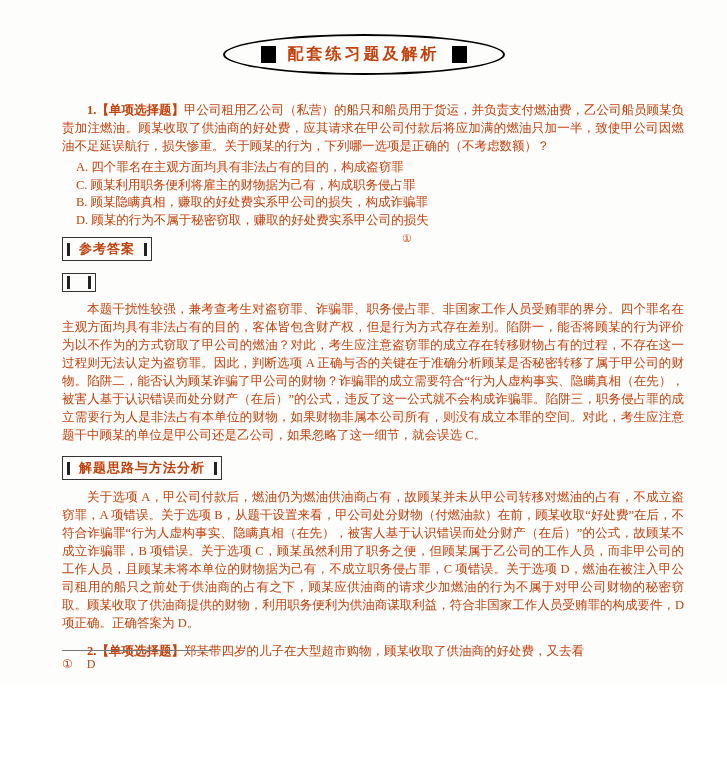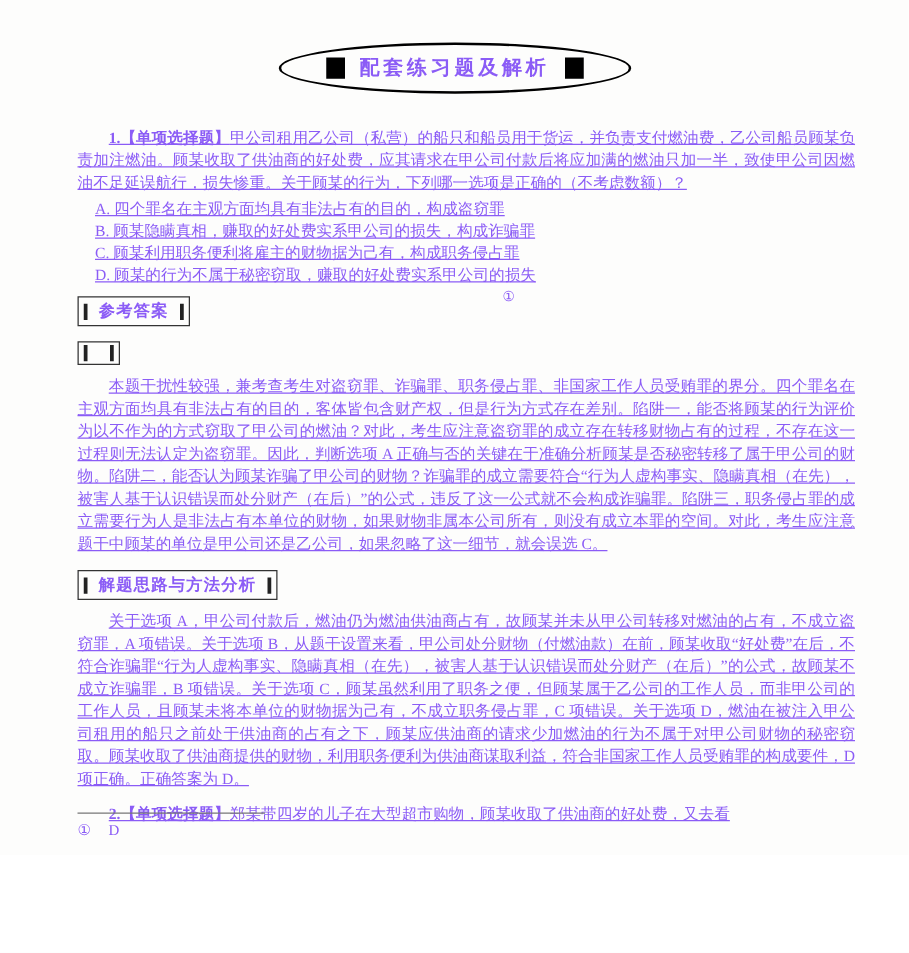--- a/index.html
+++ b/index.html
@@ -1,38 +1,37 @@
 <!DOCTYPE html>
 <html><head>
 <meta charset="utf-8">
 <style>
   html,body{margin:0;padding:0;background:#ffffff;}
   .page{
     position:relative;
     width:727px;height:684px;
     background:#fdfdfc;
     font-family:"Liberation Serif","DejaVu Serif",serif;
-    color:#8b5cf6;
+    color:#c2410c;
     overflow:hidden;
     box-sizing:border-box;
   }
   .header{text-align:center;padding-top:34px;}
   .ellipse{
     display:inline-flex;align-items:center;gap:12px;
     border:2px solid #000;border-radius:50%;
     padding:8px 36px;
     background:#fdfdfc;
   }
   .htitle{font-weight:bold;font-size:16px;letter-spacing:3px;}
   .sq{display:inline-block;width:15px;height:17px;background:#000;}
   .content{
     width:622px;margin:26px 0 12px 62px;
     font-size:12.5px;line-height:18px;
     text-align:justify;
-    text-decoration:underline;
   }
   .stem{margin:0 0 4px 0;text-indent:2em;}
   .opt{margin:0 0 0 14px;line-height:17.5px;text-align:left;}
   .answer-row{position:relative;margin:8px 0 6px 0;height:24px;}
   .sec-box{
     display:inline-flex;align-items:center;
     border:1px solid #333;
     padding:2px 4px;
     font-weight:bold;font-size:13px;
     background:#fdfdfc;
@@ -67,22 +66,22 @@
       <span class="sq"></span>
     </div>
   </div>
 
   <div class="content">
 
     <p class="stem"><b>1.【单项选择题】</b><span>甲公司租用乙公司（私营）的船只和船员用于货运，并负责支付燃油费，乙公司船员顾某负责加注燃油。顾某收取了供油商的好处费，应其请求在甲公司付款后将应加满的燃油只加一半，致使甲公司因燃油不足延误航行，损失惨重。关于顾某的行为，下列哪一选项是正确的（不考虑数额）？</span></p>
 
     <div class="options">
       <div class="opt">A. 四个罪名在主观方面均具有非法占有的目的，构成盗窃罪</div>
+      <div class="opt">C. 顾某利用职务便利将雇主的财物据为己有，构成职务侵占罪</div>
       <div class="opt">B. 顾某隐瞒真相，赚取的好处费实系甲公司的损失，构成诈骗罪</div>
-      <div class="opt">C. 顾某利用职务便利将雇主的财物据为己有，构成职务侵占罪</div>
       <div class="opt">D. 顾某的行为不属于秘密窃取，赚取的好处费实系甲公司的损失</div>
     </div>
 
     <div class="answer-row">
       <span class="sec-box">
         <span class="vbar left"></span>
         <span>参考答案</span>
         <span class="vbar right"></span>
       </span>
       <span class="fn-ref">①</span>

